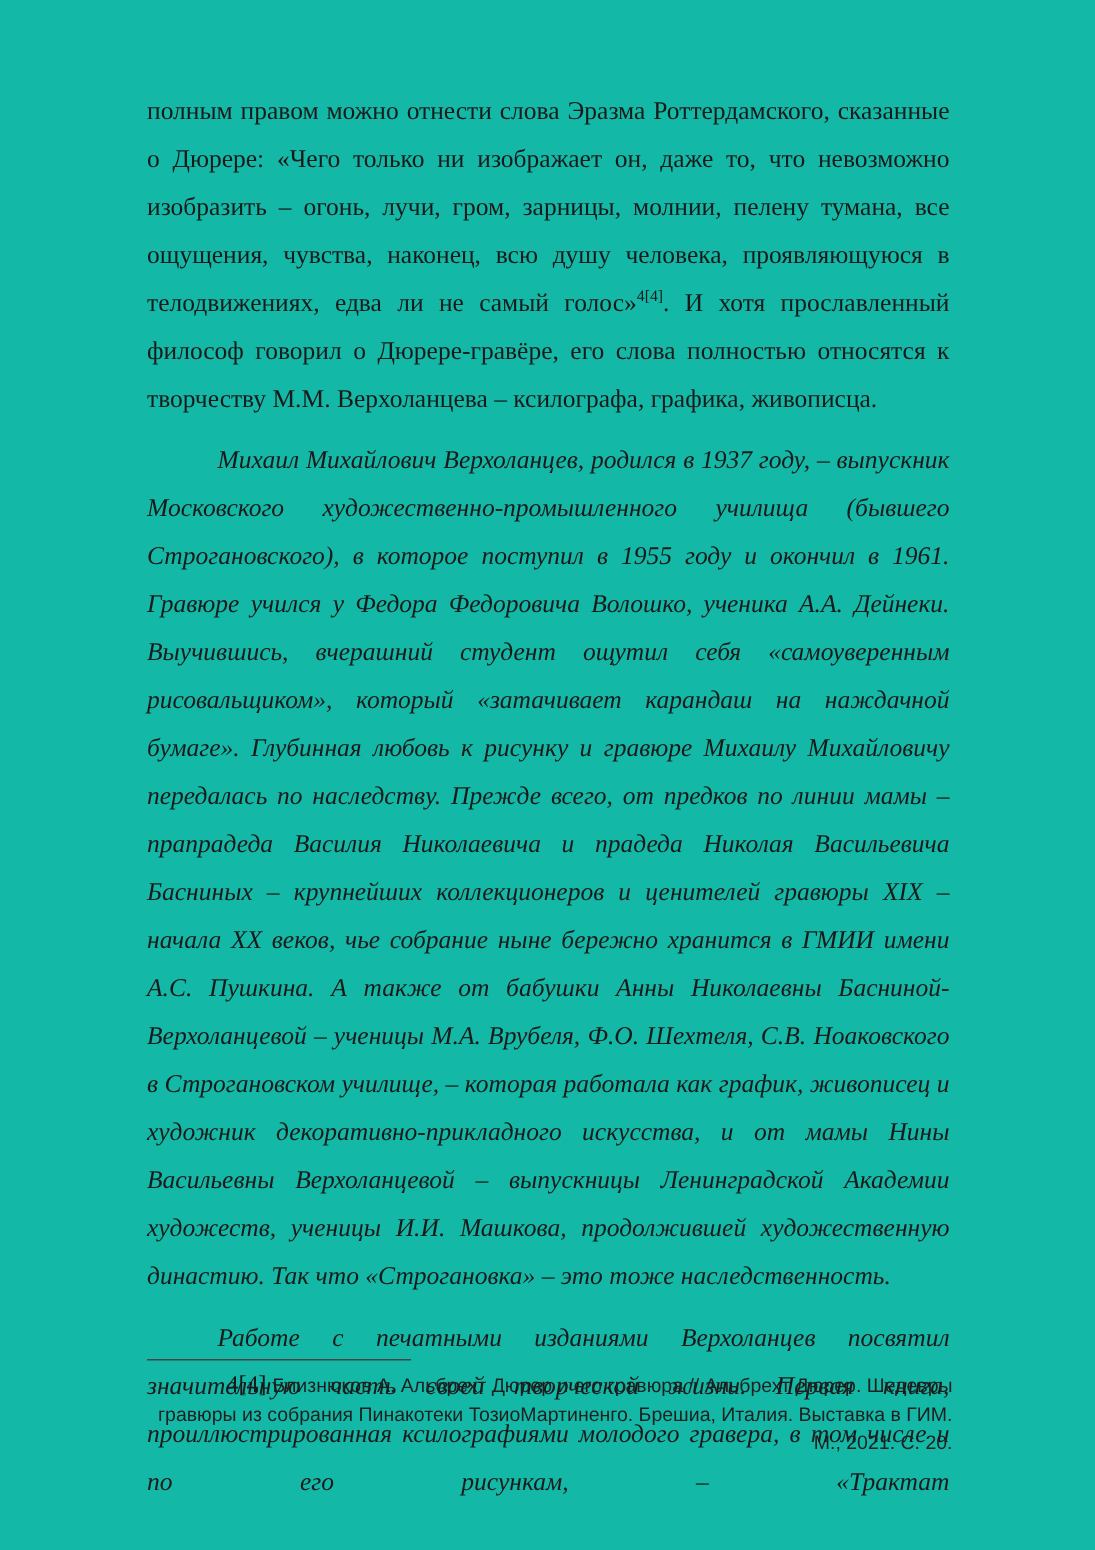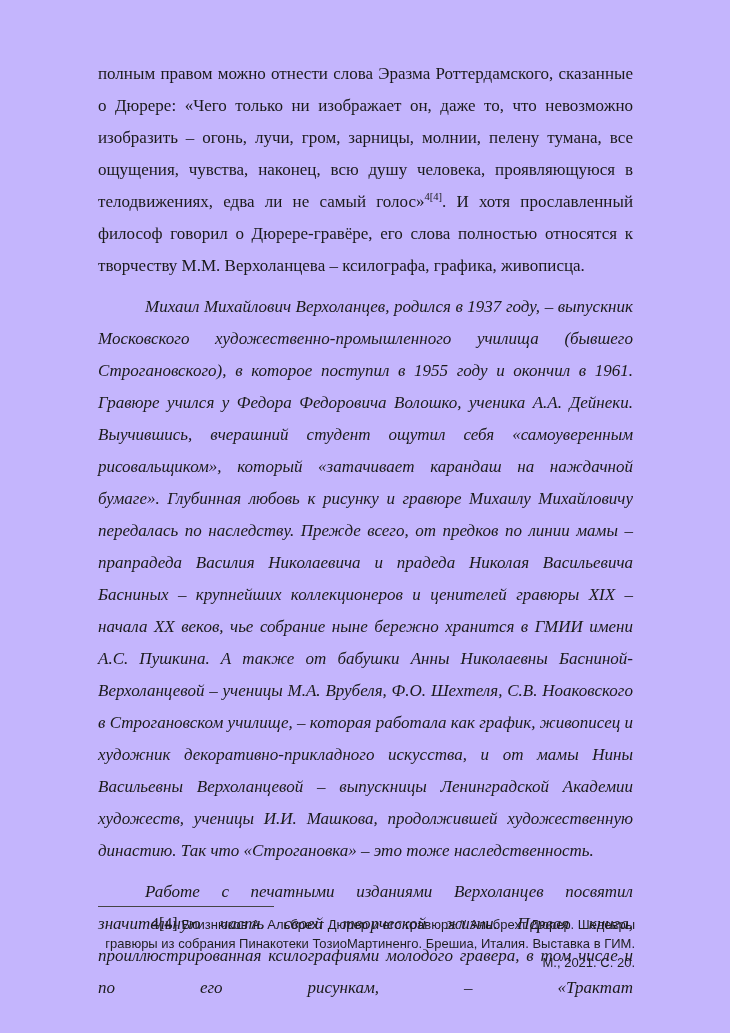--- a/index.html
+++ b/index.html
@@ -4,21 +4,21 @@
 <style>
   html, body {
     margin: 0;
     padding: 0;
     background: #ffffff;
   }
   .page {
     position: relative;
     width: 730px;
     height: 1033px;
-    background: #c4b5fd;
+    background: #14b8a6;
     overflow: hidden;
     font-family: "Liberation Serif", serif;
     color: #1a1a1a;
   }
   .content {
     padding: 58px 97px 0 98px;
   }
   .para {
     margin: 0 0 9px 0;
     font-size: 17px;

